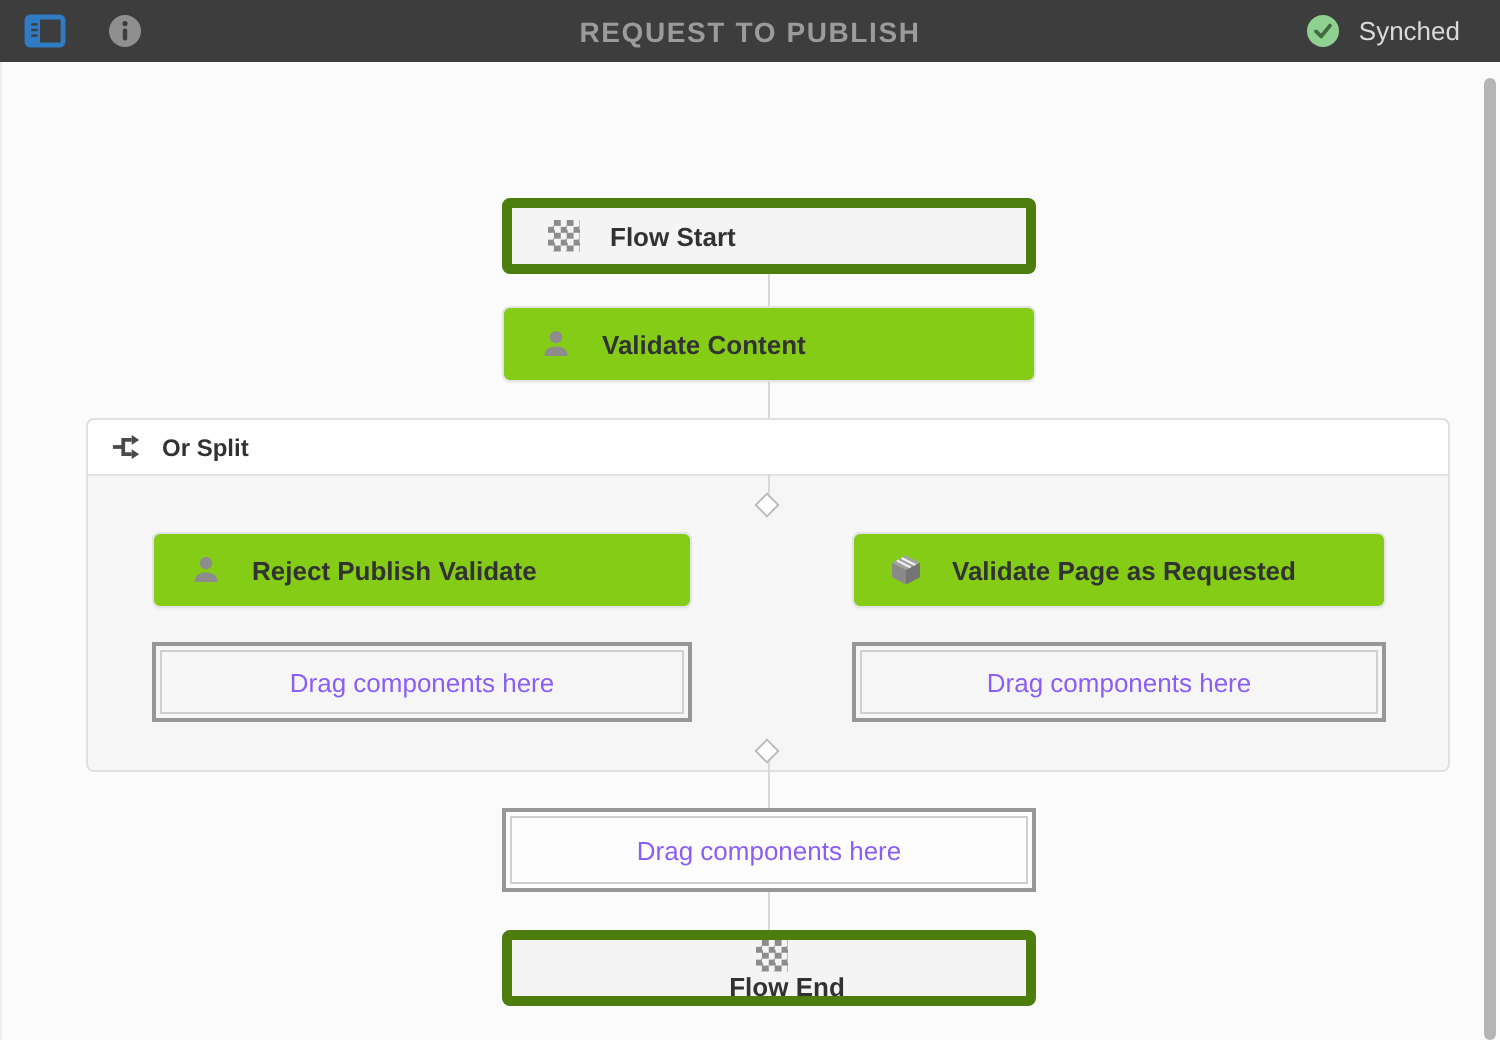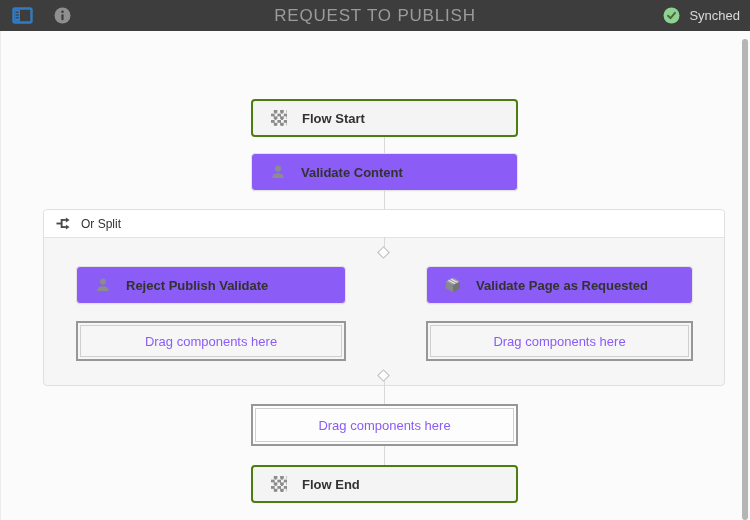--- a/index.html
+++ b/index.html
@@ -9,23 +9,23 @@
   
   .topbar{
     position:absolute; top:0; left:0; width:750px; height:31px;
     background:#3d3d3d; display:flex; align-items:center; z-index:20;
   }
   .topbar .icon-btn{ display:flex; align-items:center; justify-content:center; cursor:pointer; }
   .sidepanel-btn{ margin-left:10px; width:24px; height:24px; }
   .info-btn{ margin-left:16px; width:24px; height:24px; }
   .topbar-title{
     position:absolute; left:0; right:0; text-align:center;
-    color:#9b9b9b; font-size:17px; font-weight:normal; letter-spacing:.8px;
+    color:#9b9b9b; font-size:14px; font-weight:bold; letter-spacing:.8px;
   }
-  .sync{ position:absolute; right:10px; display:flex; align-items:center; gap:9px; }
+  .sync{ position:absolute; right:20px; display:flex; align-items:center; gap:9px; }
   .sync-label{ color:#dadada; font-size:13px; }
 
   
   .canvas{ position:absolute; top:31px; left:0; width:750px; height:489px; background:#fbfbfb; border-left:1px solid #ececec; }
 
   
   .scrollbar-thumb{
     position:absolute; right:2px; top:8px; width:6px; height:481px;
     background:#b5b5b5; border-radius:4px; z-index:15; cursor:pointer;
   }
@@ -41,37 +41,37 @@
     border:1px solid #bcbcbc; transform:rotate(45deg); left:378px; z-index:5;
   }
 
   
   .node{
     position:absolute; height:38px; border-radius:4px;
     display:flex; align-items:center; padding-left:18px;
     font-size:13px; font-weight:bold; color:#323232; z-index:6; cursor:pointer;
   }
   .node .nicon{ width:16px; height:16px; margin-right:15px; flex:0 0 auto; }
-  .node-gray{ background:#f4f4f4; border:2px solid #4d7c0f; }
-  .node-white{ background:#8b5cf6; border:1px solid #e3e3e3; box-shadow:0 1px 1px rgba(0,0,0,.03); }
+  .node-gray{ background:#f4f4f4; border:5px solid #4d7c0f; }
+  .node-white{ background:#84cc16; border:1px solid #e3e3e3; box-shadow:0 1px 1px rgba(0,0,0,.03); }
 
   .checkerboard{
     background:repeating-conic-gradient(#8c8c8c 0% 25%, transparent 0% 50%);
     background-size:6.4px 6.4px;
   }
 
   
   .orsplit{
     position:absolute; left:42px; top:178px; width:682px; height:177px;
     background:#f6f6f6; border:1px solid #e0e0e0; border-radius:4px; z-index:2;
   }
   .orsplit-header{
     height:28px; background:#ffffff; border-bottom:1px solid #e3e3e3;
     border-radius:4px 4px 0 0; display:flex; align-items:center;
-    font-size:12px; font-weight:normal; color:#323232; cursor:pointer;
+    font-size:12px; font-weight:bold; color:#323232; cursor:pointer;
   }
   .orsplit-header .nicon{ width:15px; height:15px; margin:0 10px 0 12px; }
 
   
   .dropzone{
     position:absolute; height:40px; border:2px solid #979797;
     outline:1px solid #cfcfcf; outline-offset:-5px;
     display:flex; align-items:center; justify-content:center;
     font-size:13px; color:#8b5cf6; z-index:6; cursor:pointer;
   }
@@ -169,19 +169,19 @@
     <span>Drag components here</span>
   </div>
   <div class="dropzone dz-light" style="left:425px; top:290px; width:267px;">
     <span>Drag components here</span>
   </div>
 
   <div class="dropzone dz-white" style="left:250px; top:373px; width:267px; height:42px;">
     <span>Drag components here</span>
   </div>
 
-  <div class="node node-gray" style="left:250px; top:434px; width:267px;">
+  <div class="node node-gray" style="left:250px; top:434px; width:267px;flex-direction:column;">
     <span class="nicon checkerboard"></span>
     <span>Flow End</span>
   </div>
 
   <div class="scrollbar-thumb"></div>
 </div>
 
 </body></html>

